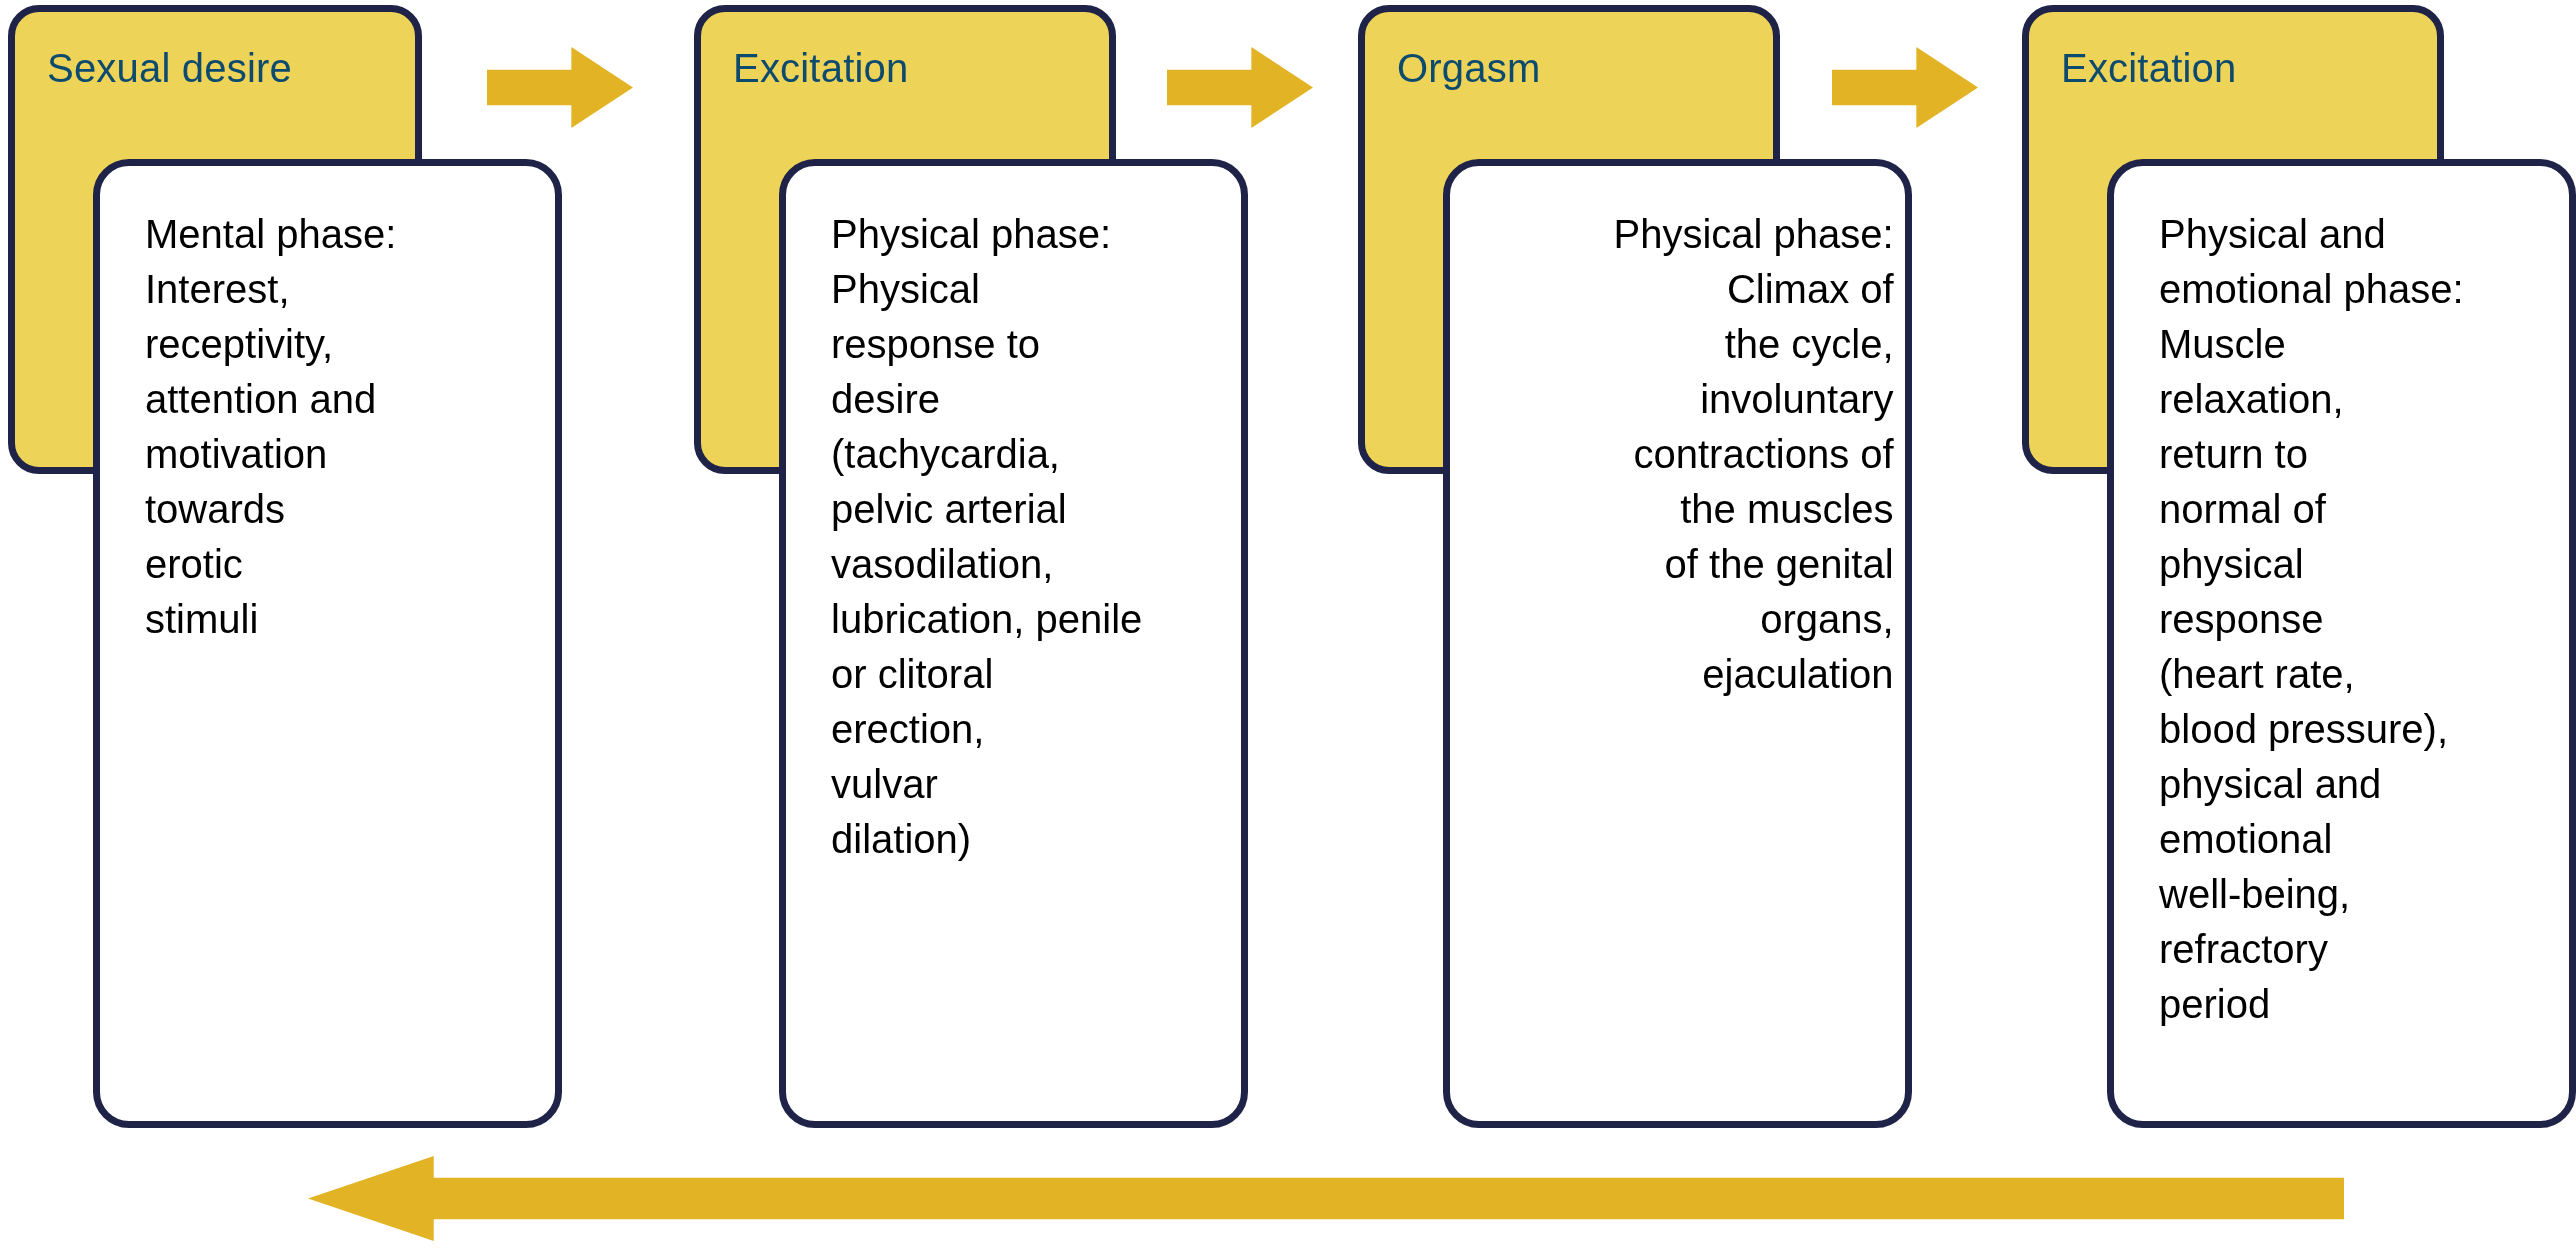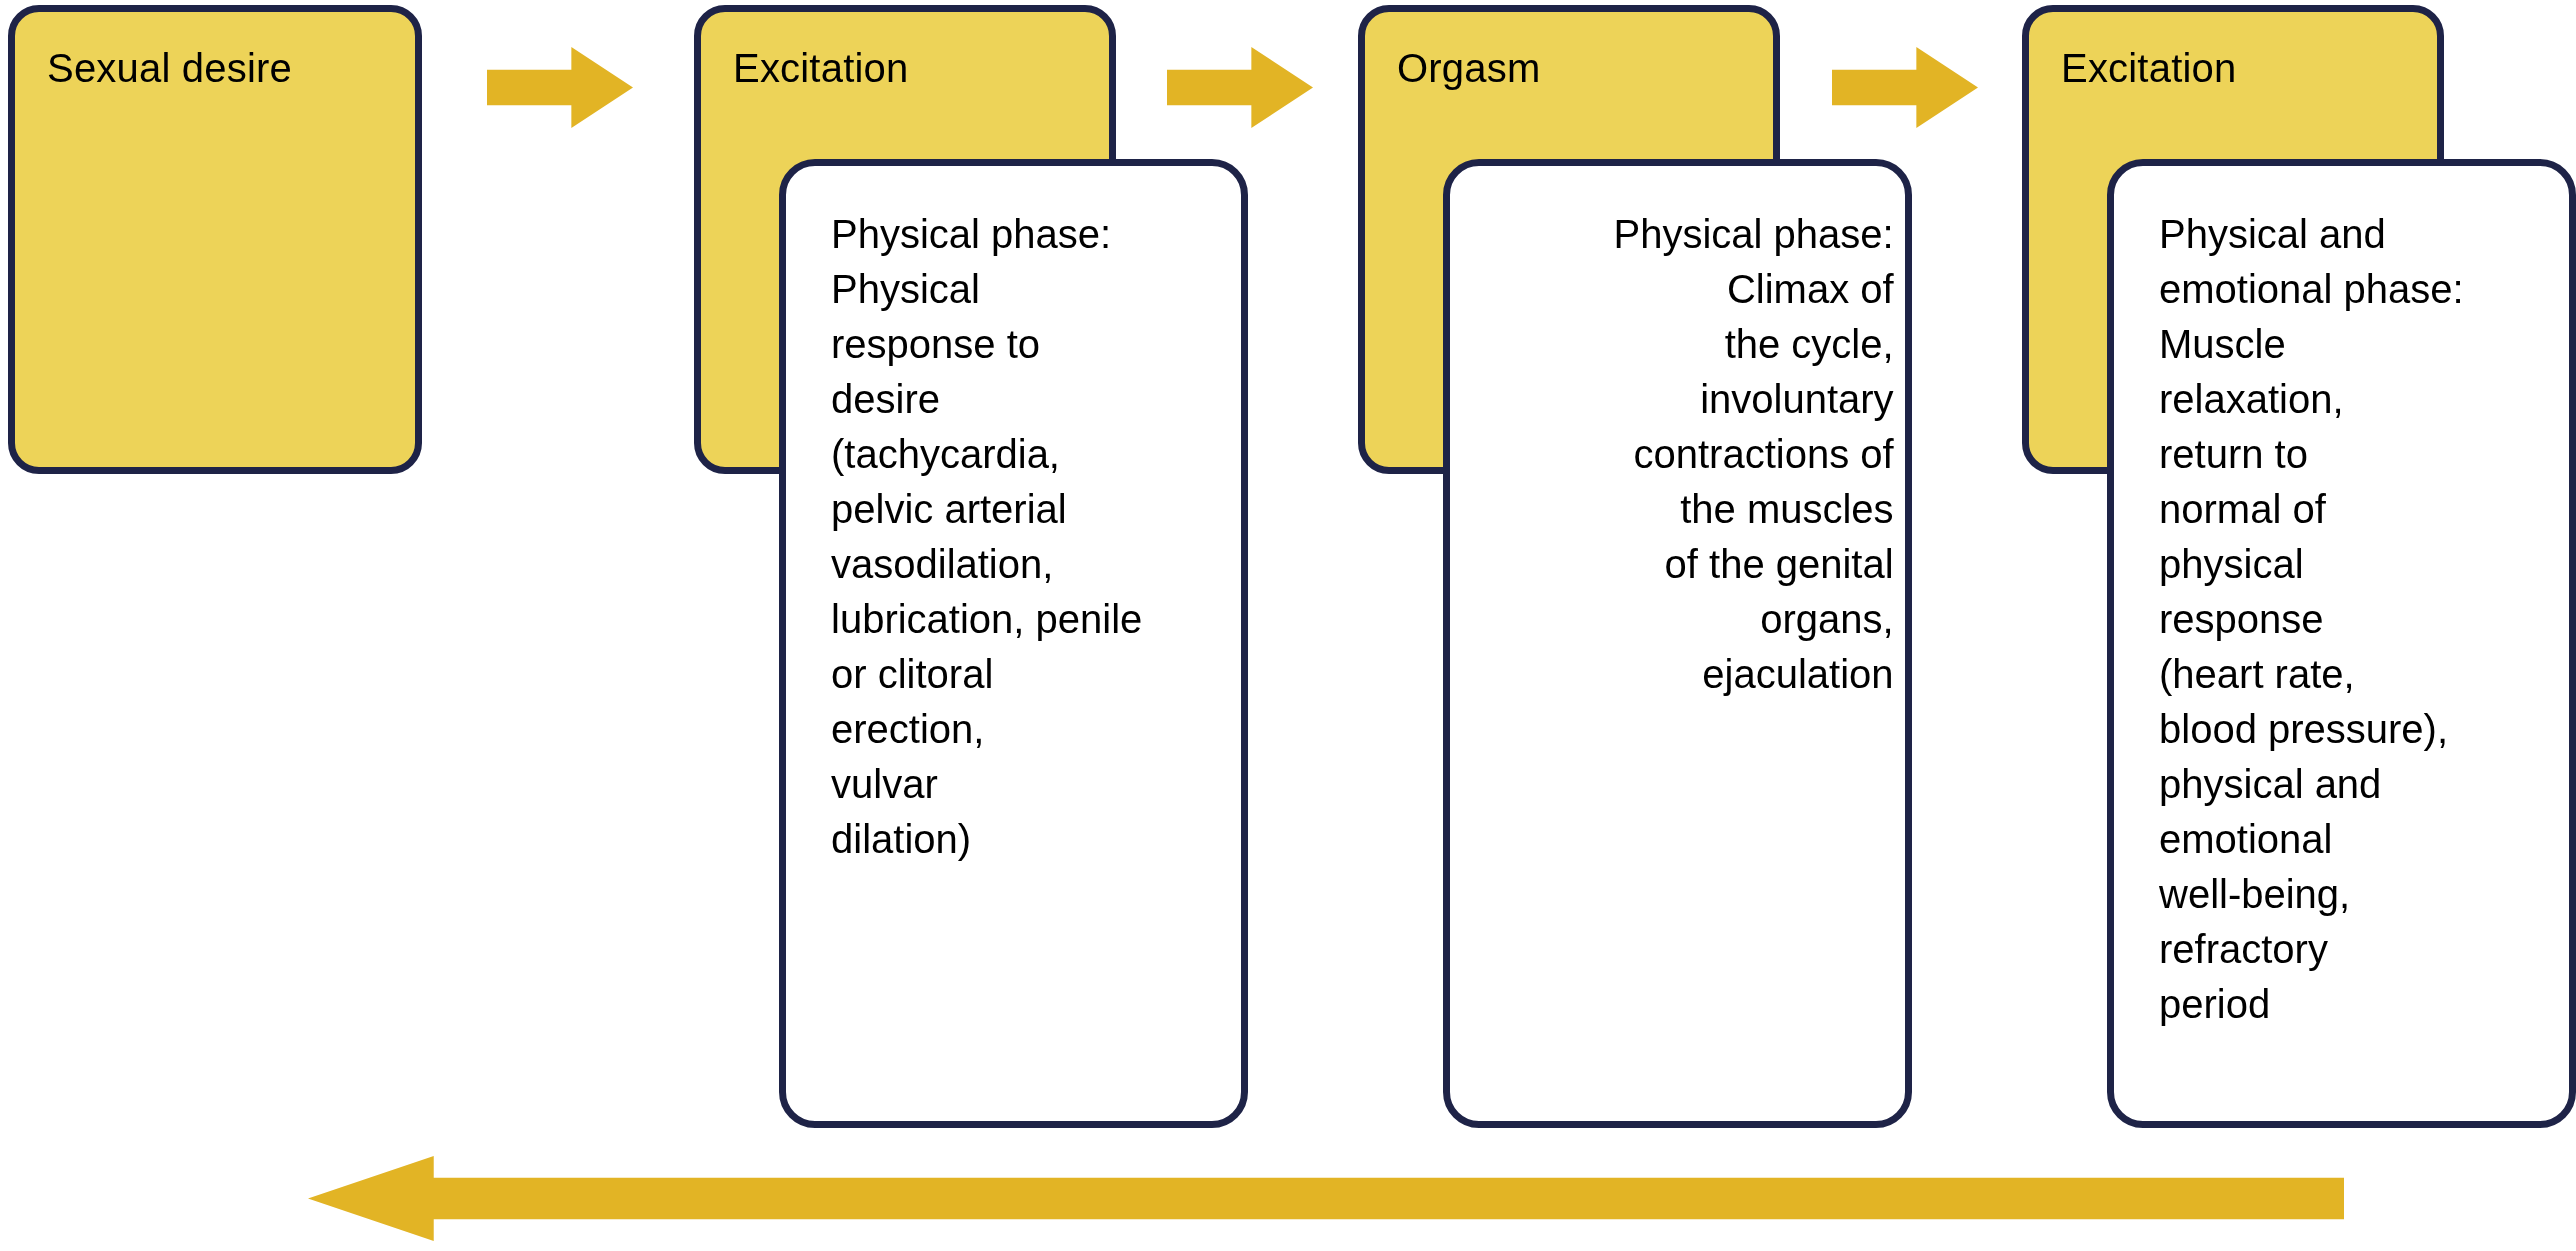--- a/index.html
+++ b/index.html
@@ -47,21 +47,21 @@
   .phase.p2 .header-card,
   .phase.p3 .header-card,
   .phase.p4 .header-card { width: 422px; }
 
   .header-label {
     position: absolute;
     left: 32px;
     top: 34px;
     font-size: 40px;
     line-height: 1.1;
-    color: #000000;
+    color: #0c4a6e;
     letter-spacing: 0.2px;
     white-space: nowrap;
   }
 
   
   .detail-card {
     position: absolute;
     left: 93px;
     top: 159px;
     width: 469px;
@@ -106,20 +106,30 @@
   #bottom-arrow svg { display: block; width: 100%; height: 100%; }
 </style>
 </head>
 <body>
 
 <div id="stage">
 
   <div class="phase p1">
     <div class="header-card">
       <div class="header-label">Sexual desire</div>
+    </div>
+    <div class="detail-card">
+      <div class="detail-text">Mental phase:
+Interest,
+receptivity,
+attention and
+motivation
+towards
+erotic
+stimuli</div>
     </div>
   </div>
 
   <div class="step-arrow a1">
     <svg viewBox="0 0 180 100" preserveAspectRatio="none" aria-hidden="true">
       <polygon points="0,28 104,28 104,0 180,50 104,100 104,72 0,72" fill="#E2B425"></polygon>
     </svg>
   </div>
 
   <div class="phase p2">

